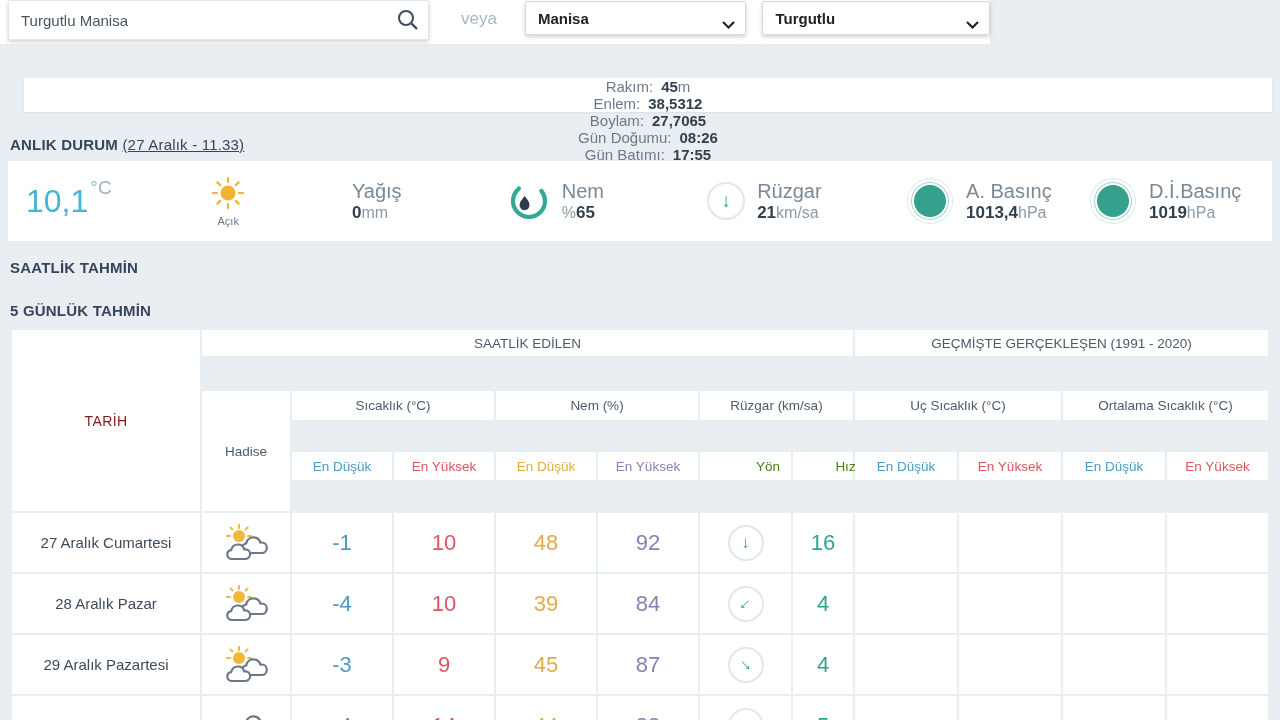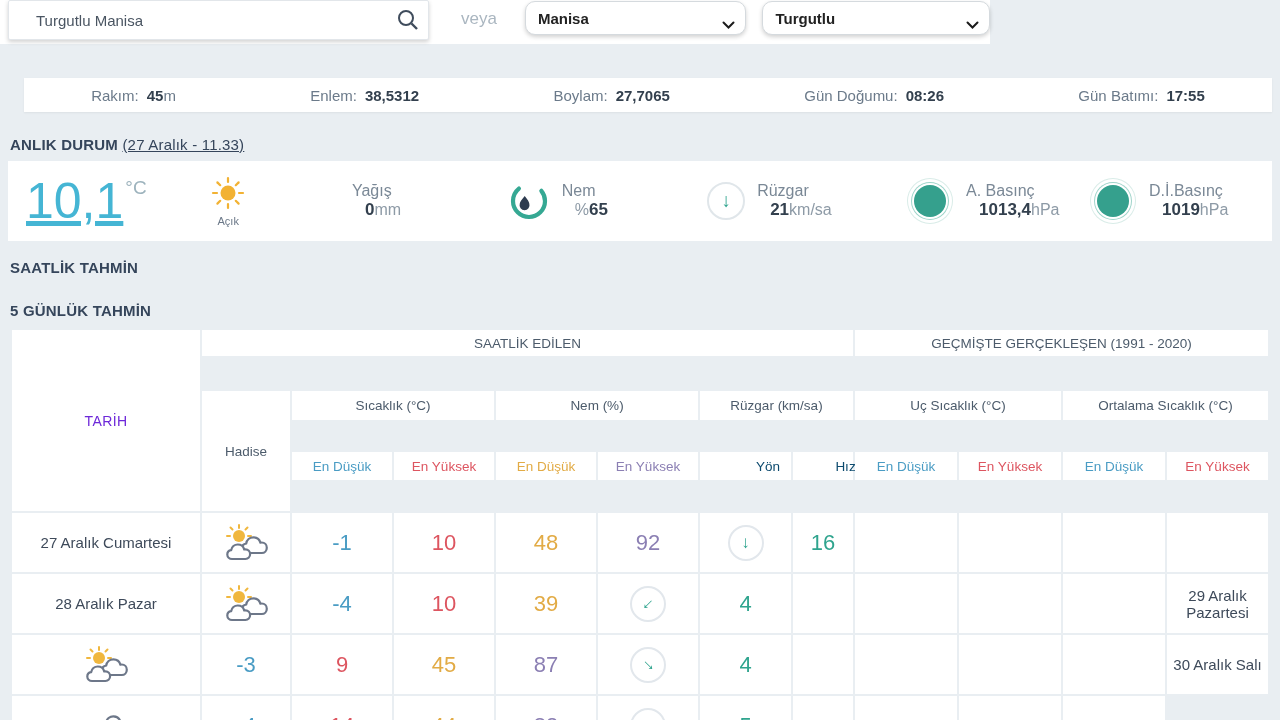--- a/index.html
+++ b/index.html
@@ -8,76 +8,76 @@
     --cyan:#45b5d4; --hdr:#4c5b6b; --line:#dfe4e8;
   }
   *{box-sizing:border-box; margin:0; padding:0;}
   html,body{width:1280px; height:720px; overflow:hidden;}
   body{background:var(--bg); font-family:"Liberation Sans","DejaVu Sans",sans-serif; color:var(--ink);}
 
   
   .topbar{display:flex; align-items:flex-start; height:44px; width:990px; background:#fff;}
   .searchbox{position:relative; width:422px; margin-left:8px;}
   .searchbox input{width:100%; height:40px; border:1px solid #e2e6ea; border-radius:2px;
-    box-shadow:0 2px 4px rgba(0,0,0,.18); padding:0 40px 0 27px; font-size:15px; color:#4a5562;
+    box-shadow:0 2px 4px rgba(0,0,0,.18); padding:0 40px 0 12px; font-size:15px; color:#4a5562;
     font-family:inherit; outline:none; background:#fff;}
   .search-btn{position:absolute; right:8px; top:8px; width:26px; height:26px; background:none; border:none; cursor:pointer;}
   .veya{color:#aab6c0; font-size:17px; margin:9px 28px 0 32px;}
   .fakeselect{position:relative; width:222px; height:34px; background:#fff; border:1px solid #d5dade;
-    box-shadow:0 2px 4px rgba(0,0,0,.18); border-radius:10px; display:flex; align-items:center;
+    box-shadow:0 2px 4px rgba(0,0,0,.18); border-radius:2px; display:flex; align-items:center;
     padding:0 30px 0 12px; font-size:15px; font-weight:700; color:#222; cursor:pointer; margin-top:1px;}
   .fakeselect + .fakeselect{margin-left:16px; width:228px;}
   .fakeselect .chev{position:absolute; right:10px; top:14px;}
 
   
   .infobar{margin:34px 8px 0 24px; height:34px; background:var(--card); display:flex; align-items:center;
-    justify-content:space-around; box-shadow:0 1px 2px rgba(0,0,0,.06); font-size:15px;}
+    justify-content:space-around; box-shadow:0 1px 2px rgba(0,0,0,.06); font-size:15px;flex-direction:column;}
   .info-item{display:flex; align-items:baseline; gap:8px;}
   .info-item .lbl{color:var(--label);}
   .info-item .val{color:var(--value); font-weight:700;}
   .info-item .unit{color:var(--label); font-weight:400;}
 
   
   .section-title{margin:24px 0 8px 10px; font-size:15px; font-weight:700; color:var(--ink); letter-spacing:.2px;}
   .section-title .sub{font-weight:400;text-decoration:underline;}
 
   
   .current-card{margin:0 8px; height:80px; background:var(--card); display:flex; align-items:center;}
   .cur-temp{display:flex; align-items:flex-start; margin-left:18px; width:175px;}
-  .cur-temp .num{font-size:50px; font-weight:400; color:var(--cyan); line-height:76px;text-decoration:underline;}
+  .cur-temp .num{font-size:32px; font-weight:400; color:var(--cyan); line-height:76px;}
   .cur-temp .deg{font-size:19px; color:#9db3bd; margin-top:14px; margin-left:2px;}
   .cur-cond{width:70px; text-align:center; margin-right:90px;}
   .cur-cond .cond-lbl{font-size:11px; color:#6b7888; margin-top:1px;}
   .metric{display:flex; align-items:center; gap:12px;}
-  .metric .txt .t1{color:#7a8896; font-size:16px;}
-  .metric .txt .t2{font-size:16px; color:var(--value);margin-left:13px;}
+  .metric .txt .t1{color:#7a8896; font-size:20px;text-align:right;}
+  .metric .txt .t2{font-size:16px; color:var(--value);}
   .metric .txt b{font-size:17px; color:var(--value);}
   .metric .txt .unit{color:#8d9aa6; font-weight:400;}
   .m-precip{width:115px; margin-right:45px;}
   .m-hum{width:150px; margin-right:55px;}
   .m-wind{width:165px; margin-right:40px;}
   .m-pres{width:190px;}
   .wind-circle{width:38px; height:38px; border:2px solid #e0e6ea; border-radius:50%;
     display:flex; align-items:center; justify-content:center; color:var(--teal); font-size:19px; font-weight:700;}
   .pressure-dot{width:32px; height:32px; border-radius:50%; background:#35a08d; margin:8px;
     box-shadow:0 0 0 2px #fff, 0 0 0 3px #9fd4ca, 0 0 0 6px #fff, 0 0 0 7px #d9ece8;}
 
   
   .ftable{margin:11px 0 0 12px; width:1256px; display:grid;
     grid-template-columns:188px 88px 100px 100px 100px 100px 91px 60px 102px 102px 102px 101px;
     grid-auto-rows:59px; gap:2px;}
   .cell{background:var(--card); display:flex; align-items:center; justify-content:center; text-align:center;}
   .hcell{font-size:13.5px; color:var(--hdr);}
   .h-group{grid-row:1; height:26px;}
   .h-mid{grid-row:2; height:29px;}
   .h-sub{grid-row:3; height:28px; font-weight:400;}
-  .h-tarih{grid-row:1 / span 3; grid-column:1; height:auto; font-size:14px; color:#6d28d9; letter-spacing:.4px;}
+  .h-tarih{grid-row:1 / span 3; grid-column:1; height:auto; font-size:14px; color:#7f1d1d; letter-spacing:.4px;}
   .h-hadise{grid-row:2 / span 2; grid-column:2; height:auto;}
   .c-blue{color:var(--blue);} .c-red{color:var(--red);} .c-orange{color:var(--orange);}
-  .c-purple{color:var(--purple);} .c-teal{color:var(--teal);} .c-gray{color:#0c4a6e;padding-left:45px;}
+  .c-purple{color:var(--purple);} .c-teal{color:var(--teal);} .c-gray{color:#4d7c0f;padding-left:45px;}
   .date-cell{font-size:15px; color:#3e4a5a;}
   .num-cell{font-size:22px;}
   .dir-circle{width:36px; height:36px; border:2px solid #e2e7ec; border-radius:50%;
     display:flex; align-items:center; justify-content:center; color:var(--teal); font-size:17px; font-weight:700;}
   .empty{background:var(--card);}
 </style>
 </head>
 <body>
 
 <div class="topbar">
@@ -272,20 +272,21 @@
           <line x1="29" y1="12" x2="32" y2="12"></line>
         </g>
       <circle cx="20" cy="12" r="6" fill="#f0b73e"></circle>
       <path d="M28 29 C25.2 29 23 26.8 23 24.2 C23 21.8 24.8 19.9 27.2 19.5 C27.7 16 30.7 13.3 34.4 13.3 C37.8 13.3 40.6 15.6 41.4 18.7 C41.8 18.6 42.3 18.5 42.8 18.5 C45.6 18.5 47.8 20.8 47.8 23.7 C47.8 26.7 45.6 29 42.8 29 Z" fill="#fff" stroke="#6d7789" stroke-width="2.2" stroke-linejoin="round"></path>
       <path d="M13 35 C10.4 35 8.3 33 8.3 30.5 C8.3 28.3 10 26.5 12.2 26.2 C12.7 23 15.4 20.5 18.8 20.5 C21.9 20.5 24.5 22.6 25.2 25.5 C25.6 25.4 26 25.3 26.5 25.3 C29.1 25.3 31.1 27.5 31.1 30.1 C31.1 32.8 29.1 35 26.5 35 Z" fill="#fff" stroke="#6d7789" stroke-width="2.2" stroke-linejoin="round"></path>
     </svg>
   </div>
   <div class="cell num-cell c-blue">-4</div>
   <div class="cell num-cell c-red">10</div>
   <div class="cell num-cell c-orange">39</div>
+  <div class="cell num-cell c-purple">84</div>
   <div class="cell">
       <div class="dir-circle">
         <span style="display: inline-block; transform: rotate(45deg);">↓</span>
       </div>
     </div>
   <div class="cell num-cell c-teal">4</div>
   <div class="cell empty"></div>
   <div class="cell empty"></div>
   <div class="cell empty"></div>
   <div class="cell empty"></div>

